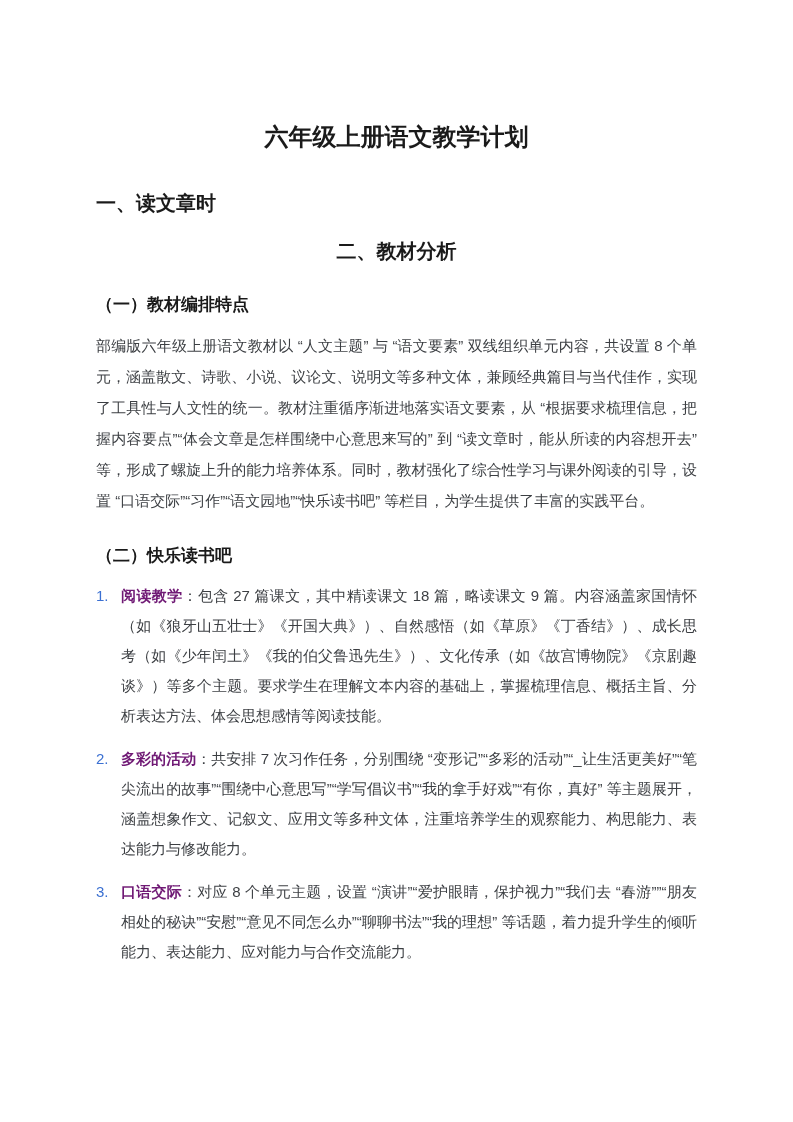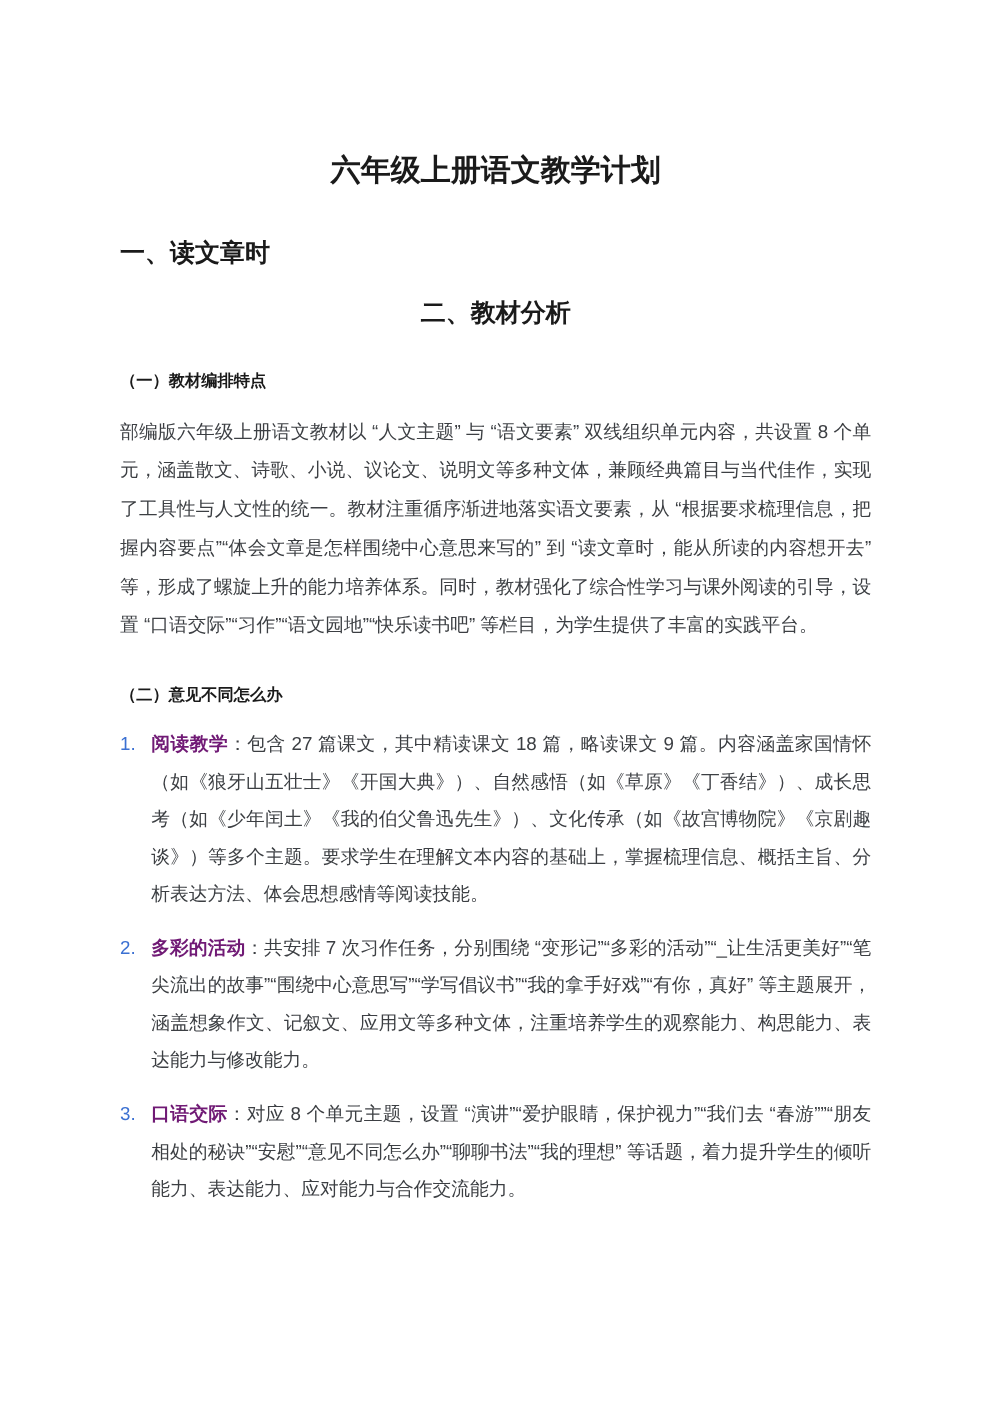--- a/index.html
+++ b/index.html
@@ -23,21 +23,21 @@
   }
   .h2 {
     font-size: 20px;
     font-weight: 700;
     color: #1a1a1a;
     line-height: 28px;
     margin: 36px 0 0 0;
   }
   .h2.second { margin-top: 20px; text-align: center; }
   .h3 {
-    font-size: 13px;
+    font-size: 17px;
     font-weight: 700;
     color: #1a1a1a;
     line-height: 26px;
     margin: 27px 0 0 0;
   }
   .para {
     font-size: 15px;
     line-height: 31px;
     text-align: justify;
     margin: 12px 0 0 0;
@@ -75,21 +75,21 @@
 
   <h1 class="doc-title">六年级上册语文教学计划</h1>
 
   <h2 class="h2">一、读文章时</h2>
 
   <h2 class="h2 second">二、教材分析</h2>
 
   <h3 class="h3">（一）教材编排特点</h3>
   <p class="para">部编版六年级上册语文教材以 “人文主题” 与 “语文要素” 双线组织单元内容，共设置 8 个单元，涵盖散文、诗歌、小说、议论文、说明文等多种文体，兼顾经典篇目与当代佳作，实现了工具性与人文性的统一。教材注重循序渐进地落实语文要素，从 “根据要求梳理信息，把握内容要点”“体会文章是怎样围绕中心意思来写的” 到 “读文章时，能从所读的内容想开去” 等，形成了螺旋上升的能力培养体系。同时，教材强化了综合性学习与课外阅读的引导，设置 “口语交际”“习作”“语文园地”“快乐读书吧” 等栏目，为学生提供了丰富的实践平台。</p>
 
-  <h3 class="h3">（二）意见不同怎么办</h3>
+  <h3 class="h3">（二）快乐读书吧</h3>
 
   <div class="list">
 
     <div class="list-item">
       <span class="list-num">1.</span>
       <span class="list-body"><span class="list-label">阅读教学</span><span>：包含 27 篇课文，其中精读课文 18 篇，略读课文 9 篇。内容涵盖家国情怀（如《狼牙山五壮士》《开国大典》）、自然感悟（如《草原》《丁香结》）、成长思考（如《少年闰土》《我的伯父鲁迅先生》）、文化传承（如《故宫博物院》《京剧趣谈》）等多个主题。要求学生在理解文本内容的基础上，掌握梳理信息、概括主旨、分析表达方法、体会思想感情等阅读技能。</span></span>
     </div>
 
     <div class="list-item">
       <span class="list-num">2.</span>

